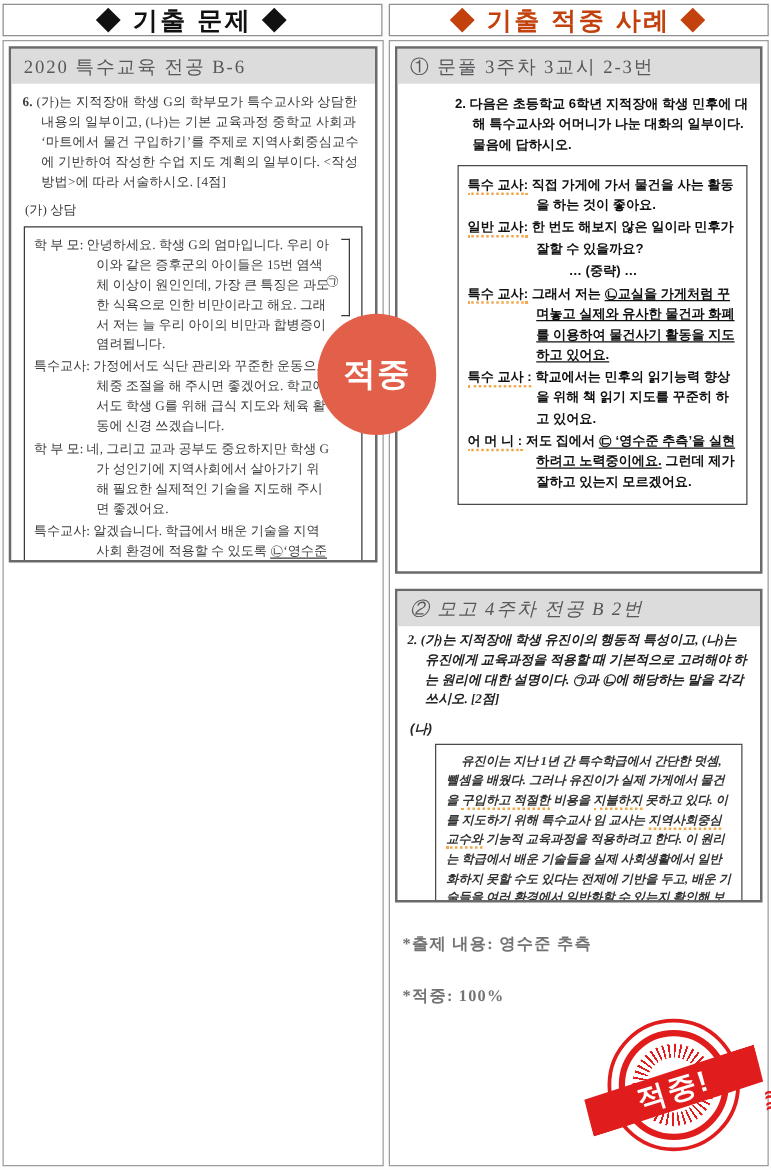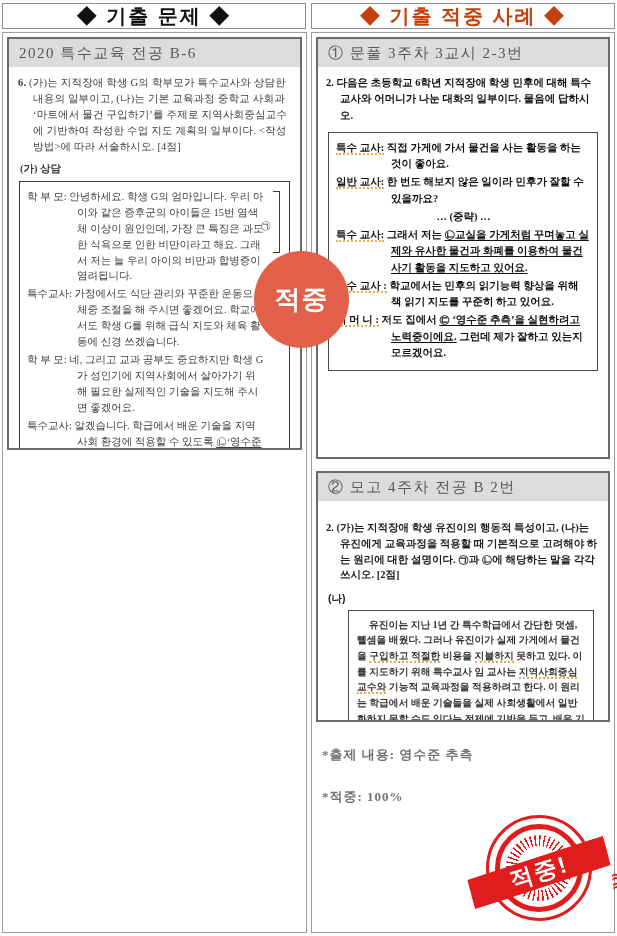--- a/index.html
+++ b/index.html
@@ -14,47 +14,47 @@
   #hdr-right { left: 311px; width: 304px; color: #c2410c; }
 
   
   .panel { position: absolute; top: 32px; height: 901px; border: 1px solid #9c9c9c; background: #fff; }
   #panel-left  { left: 2px;  width: 305px; }
   #panel-right { left: 311px; width: 304px; }
 
   .qbox { margin: 4px; border: 2px solid #6a6a6a; background: #fff; overflow: hidden; }
   #left-qbox { height: 413px; }
   #box1 { height: 422px; }
-  #box2 { height: 251px; margin-top: 12px; }
+  #box2 { height: 251px; margin-top: 12px; font-style: italic; }
 
   .bar { background: #dcdcdc; color: #58585c; font-size: 15px; letter-spacing: 1.5px;
          padding: 5px 10px; height: 28px; font-family: "Liberation Serif", serif; }
 
   
   .left-body { padding: 8px 9px 0; font-size: 10.5px; line-height: 1.52; color: #3b3b3b; }
   .qline { padding-left: 15px; text-indent: -15px; margin-bottom: 6px; letter-spacing: 0.2px; }
   .qno { font-weight: bold; }
-  .ga-label { margin: 2px 0 4px 2px; font-weight: bold; }
+  .ga-label { margin: 2px 0 4px 2px; }
   .dlg-box-left { position: relative; border: 1px solid #3a3a3a; padding: 7px 24px 7px 7px; margin: 0 1px; }
   .dlg-line { padding-left: 50px; text-indent: -50px; margin-bottom: 2px; }
   .u { text-decoration: underline; text-underline-offset: 2px; }
   .bracket { position: absolute; top: 9px; right: 9px; width: 7px; height: 62px;
              border-top: 1.5px solid #3a3a3a; border-right: 1.5px solid #3a3a3a; border-bottom: 1.5px solid #3a3a3a; }
   .bracket-mark { position: absolute; top: 36px; right: 18px; font-size: 10.5px; color: #3b3b3b; }
 
   
-  .right-body { padding: 8px 8px 0; font-family: Liberation Serif, serif; font-weight: bold;
-                font-size: 10.5px; line-height: 1.55; color: #111; }
+  .right-body { padding: 8px 8px 0; font-family: Liberation Sans, sans-serif; font-weight: bold;
+                font-size: 10.5px; line-height: 1.55; color: #111; margin-left: 38px; }
   .qline2 { padding-left: 14px; text-indent: -14px; margin-bottom: 8px; }
   .dlg-box-right { border: 1px solid #4a4a4a; padding: 7px 6px 7px 7px; margin: 4px 2px 8px; }
   .dlg-line2 { padding-left: 55px; text-indent: -55px; margin-bottom: 2px; }
   .sp { border-bottom: 2px dotted #f0a94e; }
   .center-line { text-align: center; padding-left: 0; text-indent: 0; margin: 2px 0; }
 
-  .box2-body { padding: 19px 8px 0; font-family: "Liberation Serif", serif; font-weight: bold;
+  .box2-body { padding: 4px 8px 0; font-family: "Liberation Serif", serif; font-weight: bold;
                font-size: 10.5px; line-height: 1.5; color: #222; }
   .na-label { margin: 4px 0 3px 2px; font-family: "Liberation Sans", sans-serif; }
   .passage { border: 1px solid #4a4a4a; margin: 0 6px 0 22px; padding: 6px 8px; font-size: 9.8px;
              line-height: 1.6; text-indent: 12px; color: #333; }
   .w { border-bottom: 2px dotted #f0a94e; }
 
   .red-notes { margin: 24px 0 0 10px; font-family: "Liberation Serif", serif; font-weight: bold;
                color: #737373; font-size: 13px; letter-spacing: 1px; }
   .red-notes div { margin-bottom: 24px; }
 

